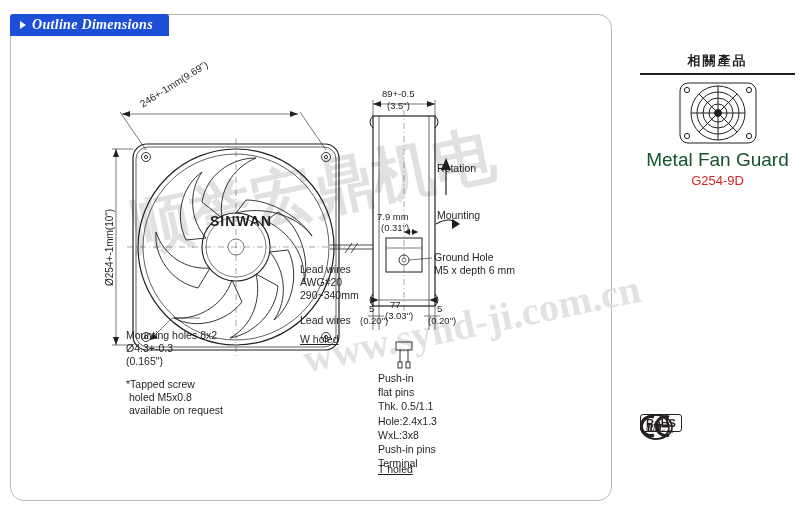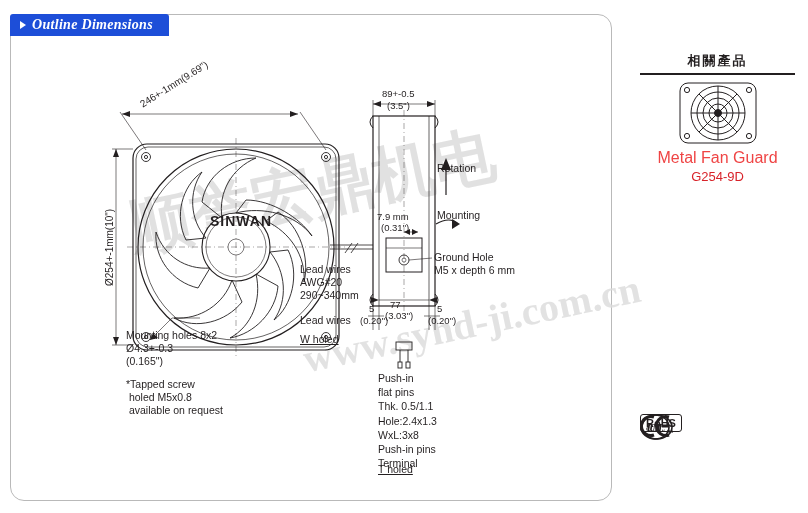--- a/index.html
+++ b/index.html
@@ -42,21 +42,21 @@
   svg{position:absolute;left:0;top:0;}
   
   .rel{
     position:absolute;left:640px;top:52px;width:155px;text-align:center;
   }
   .rel-title{
     font-size:13px;font-weight:bold;letter-spacing:2px;
     font-family:"Liberation Sans", sans-serif;padding-bottom:3px;
   }
   .rel-rule{height:2px;background:#231f20;width:100%;}
-  .rel-name{font-size:16px;margin-top:6px;color:#ef4444;font-weight:500;}
+  .rel-name{font-size:19px;margin-top:6px;color:#14532d;font-weight:500;}
   .rel-code{font-size:13px;margin-top:2px;color:#d8232a;}
   .certs{position:absolute;left:640px;top:414px;width:160px;height:30px;display:flex;align-items:flex-start;gap:10px;}
   .rohs{
     border:1.5px solid #231f20;border-radius:3px;padding:2px 5px;
     font-size:11px;font-weight:bold;font-family:"Liberation Sans",sans-serif;
   }
 </style>
 </head>
 <body>
 

